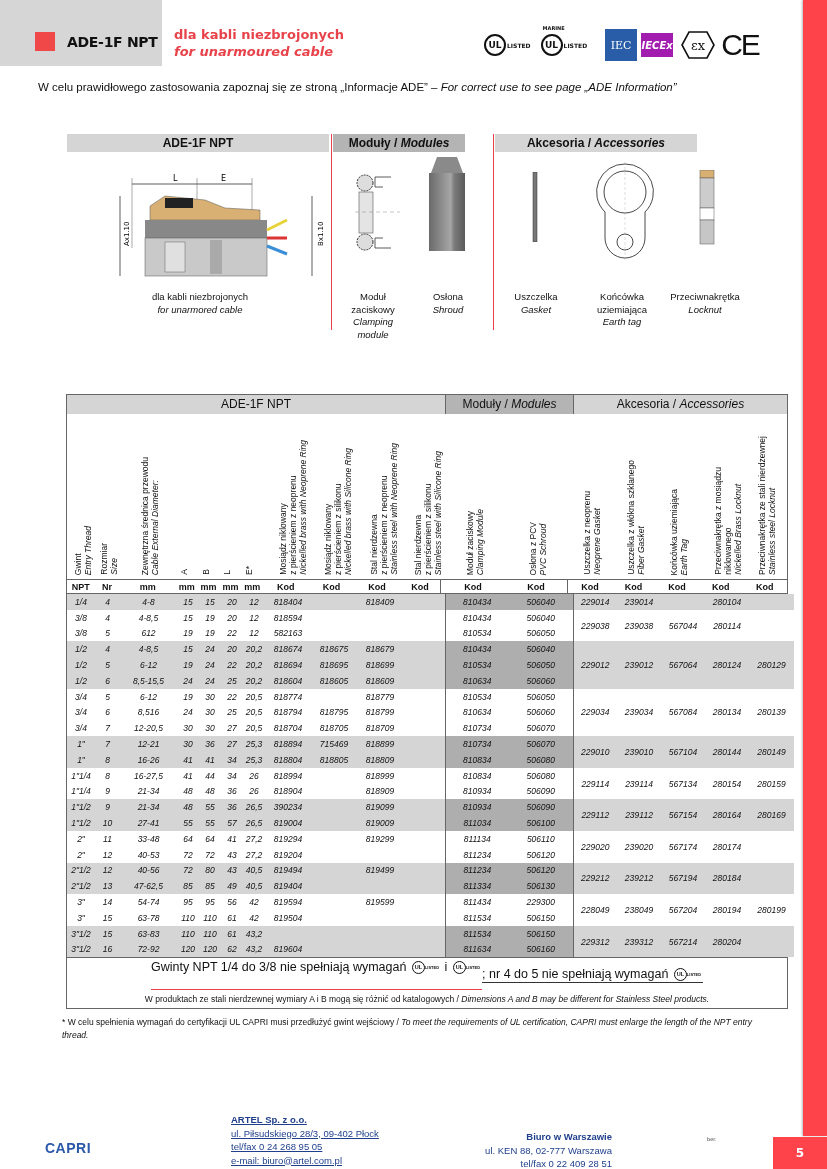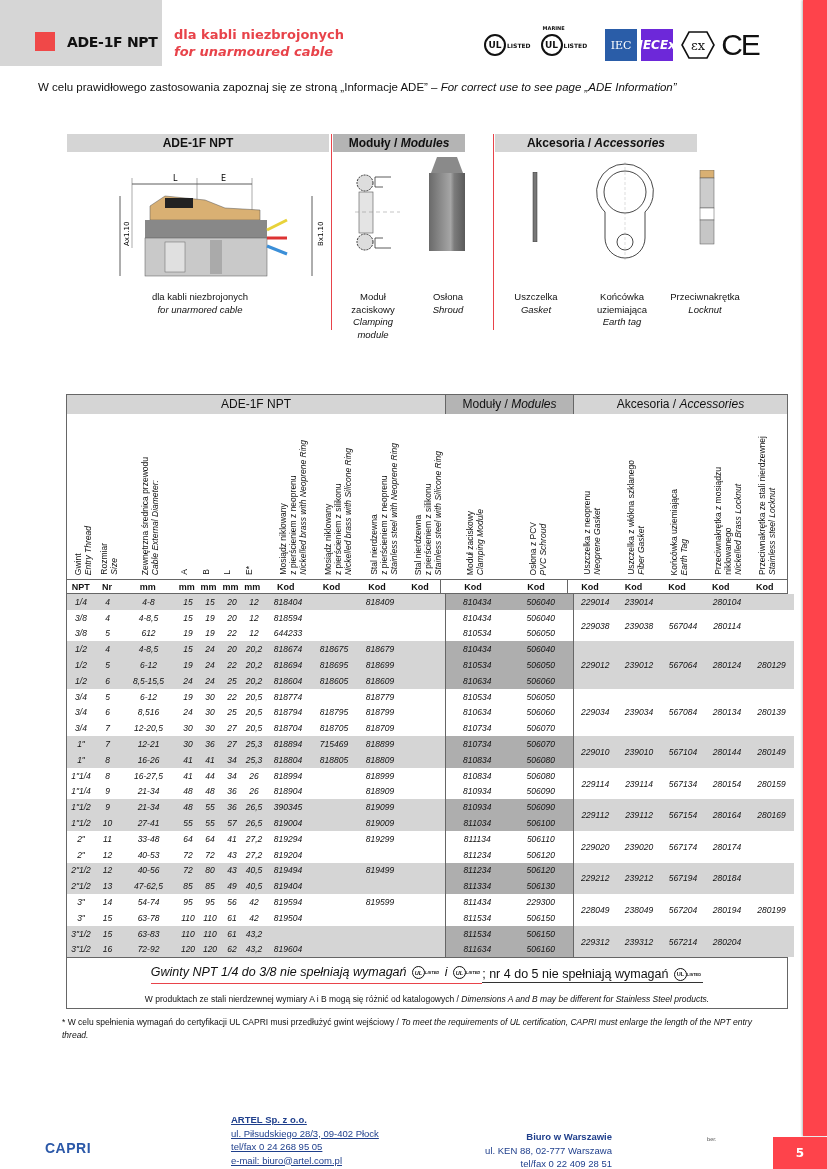--- a/index.html
+++ b/index.html
@@ -15,21 +15,21 @@
   .red-bar { position: absolute; left: 803px; top: 0; width: 24px; height: 1136px; background: #fe434b; box-shadow: -1px 0 2px #bbb; }
   .page-num-box { position: absolute; left: 773px; top: 1137px; width: 54px; height: 32px; background: #fe434b; color: #fff; font-weight: bold; font-size: 12px; display: flex; align-items: center; justify-content: center; }
 
   .certs { position: absolute; top: 27px; left: 484px; height: 36px; display: flex; align-items: center; gap: 4px; }
   .ul { display: flex; align-items: center; margin-right: 6px; }
   .ul .circ { width: 22px; height: 22px; border: 2px solid #111; border-radius: 50%; font-size: 9px; font-weight: bold; display: flex; align-items: center; justify-content: center; }
   .ul .lst { font-size: 6px; font-weight: bold; margin-left: 1px; }
   .ul.marine { position: relative; }
   .ul.marine .mt { position: absolute; top: -9px; left: 2px; font-size: 5px; font-weight: bold; }
   .iec { width: 32px; height: 32px; background: #2a5da8; color: #fff; font-size: 11px; font-family: "DejaVu Serif", serif; display: flex; align-items: center; justify-content: center; margin-left: 8px; }
-  .iecex { width: 32px; height: 32px; background: #6d28d9; color: #fff; font-size: 12px; font-weight: bold; font-style: italic; display: flex; align-items: center; justify-content: center; }
+  .iecex { width: 32px; height: 24px; background: #a21caf; color: #fff; font-size: 10px; font-weight: bold; font-style: italic; display: flex; align-items: center; justify-content: center; }
   .ex { width: 34px; height: 30px; margin-left: 4px; }
   .ce { font-size: 30px; font-family: "Liberation Sans", sans-serif; letter-spacing: -2px; margin-left: 2px; }
 
   .intro { position: absolute; top: 81px; left: 38px; font-size: 11.5px; font-family: "Liberation Sans", sans-serif; }
   .intro i { font-style: italic; }
 
   
   .band { position: absolute; top: 134px; height: 18px; background: #d5d5d5; font-family: "Liberation Sans", sans-serif; font-weight: bold; font-size: 12px; text-align: center; line-height: 18px; }
   .band i { font-style: italic; }
   .band.b1 { left: 67px; width: 262px; }
@@ -56,21 +56,21 @@
   .units div { font-family: "Liberation Sans", sans-serif; font-weight: bold; font-size: 9px; text-align: center; line-height: 14px; }
   table.data { border-collapse: collapse; width: 720px; table-layout: fixed; font-family: "Liberation Sans", sans-serif; font-size: 8.5px; font-style: italic; }
   table.data td { height: 15.8px; text-align: center; padding: 0; }
   table.data tr.g td { background: #d5d5d5; }
   table.data td.m { background: #fff; }
   table.data tr.g td.m { background: #aeaeae; }
   table.data td.bl { border-left: 1px solid #666; }
   table.data td.acc { background: #fff; }
   table.data td.acc.g { background: #d5d5d5; }
   .note1 { border-top: 1px solid #666; height: 34px; display: flex; align-items: center; justify-content: center; font-family: "Liberation Sans", sans-serif; font-size: 12.5px; }
-  .note1 .u1 { border-bottom: 1.5px solid #e8434a; padding-bottom: 4px; font-style: italic; }
+  .note1 .u1 { border-bottom: 1.5px solid #e8434a; padding-bottom: 15px; }
   .note1 .u2 { border-bottom: 1.5px solid #333; padding-bottom: 1px; }
   .ulsm { display: inline-flex; align-items: center; vertical-align: middle; margin: 0 2px; }
   .ulsm b { display: inline-flex; width: 13px; height: 13px; border: 1.5px solid #111; border-radius: 50%; font-size: 5.5px; align-items: center; justify-content: center; }
   .ulsm s { text-decoration: none; font-size: 4px; font-weight: bold; }
   .note2 { height: 17px; font-family: "Liberation Sans", sans-serif; font-size: 8.5px; text-align: center; line-height: 17px; }
   .note2 i { font-style: italic; text-align: right; }
   .foot-note { position: absolute; left: 62px; top: 1016px; width: 710px; font-family: "Liberation Sans", sans-serif; font-size: 8.5px; line-height: 13px; }
   .foot-note i { font-style: italic; }
 
   
@@ -368,21 +368,21 @@
           <td rowspan="2" class="acc"></td>
         </tr>
         <tr>
           <td>3/8</td>
           <td>5</td>
           <td>612</td>
           <td>19</td>
           <td>19</td>
           <td>22</td>
           <td>12</td>
-          <td>644233</td>
+          <td>582163</td>
           <td></td>
           <td></td>
           <td></td>
           <td class="m bl">810534</td>
           <td class="m">506050</td>
         </tr>
         <tr class="g">
           <td>1/2</td>
           <td>4</td>
           <td>4-8,5</td>
@@ -553,21 +553,21 @@
           <td class="m">506090</td>
         </tr>
         <tr class="g">
           <td>1"1/2</td>
           <td>9</td>
           <td>21-34</td>
           <td>48</td>
           <td>55</td>
           <td>36</td>
           <td>26,5</td>
-          <td>390345</td>
+          <td>390234</td>
           <td></td>
           <td>819099</td>
           <td></td>
           <td class="m bl">810934</td>
           <td class="m">506090</td>
           <td rowspan="2" class="acc g bl">229112</td>
           <td rowspan="2" class="acc g">239112</td>
           <td rowspan="2" class="acc g">567154</td>
           <td rowspan="2" class="acc g">280164</td>
           <td rowspan="2" class="acc g">280169</td>

